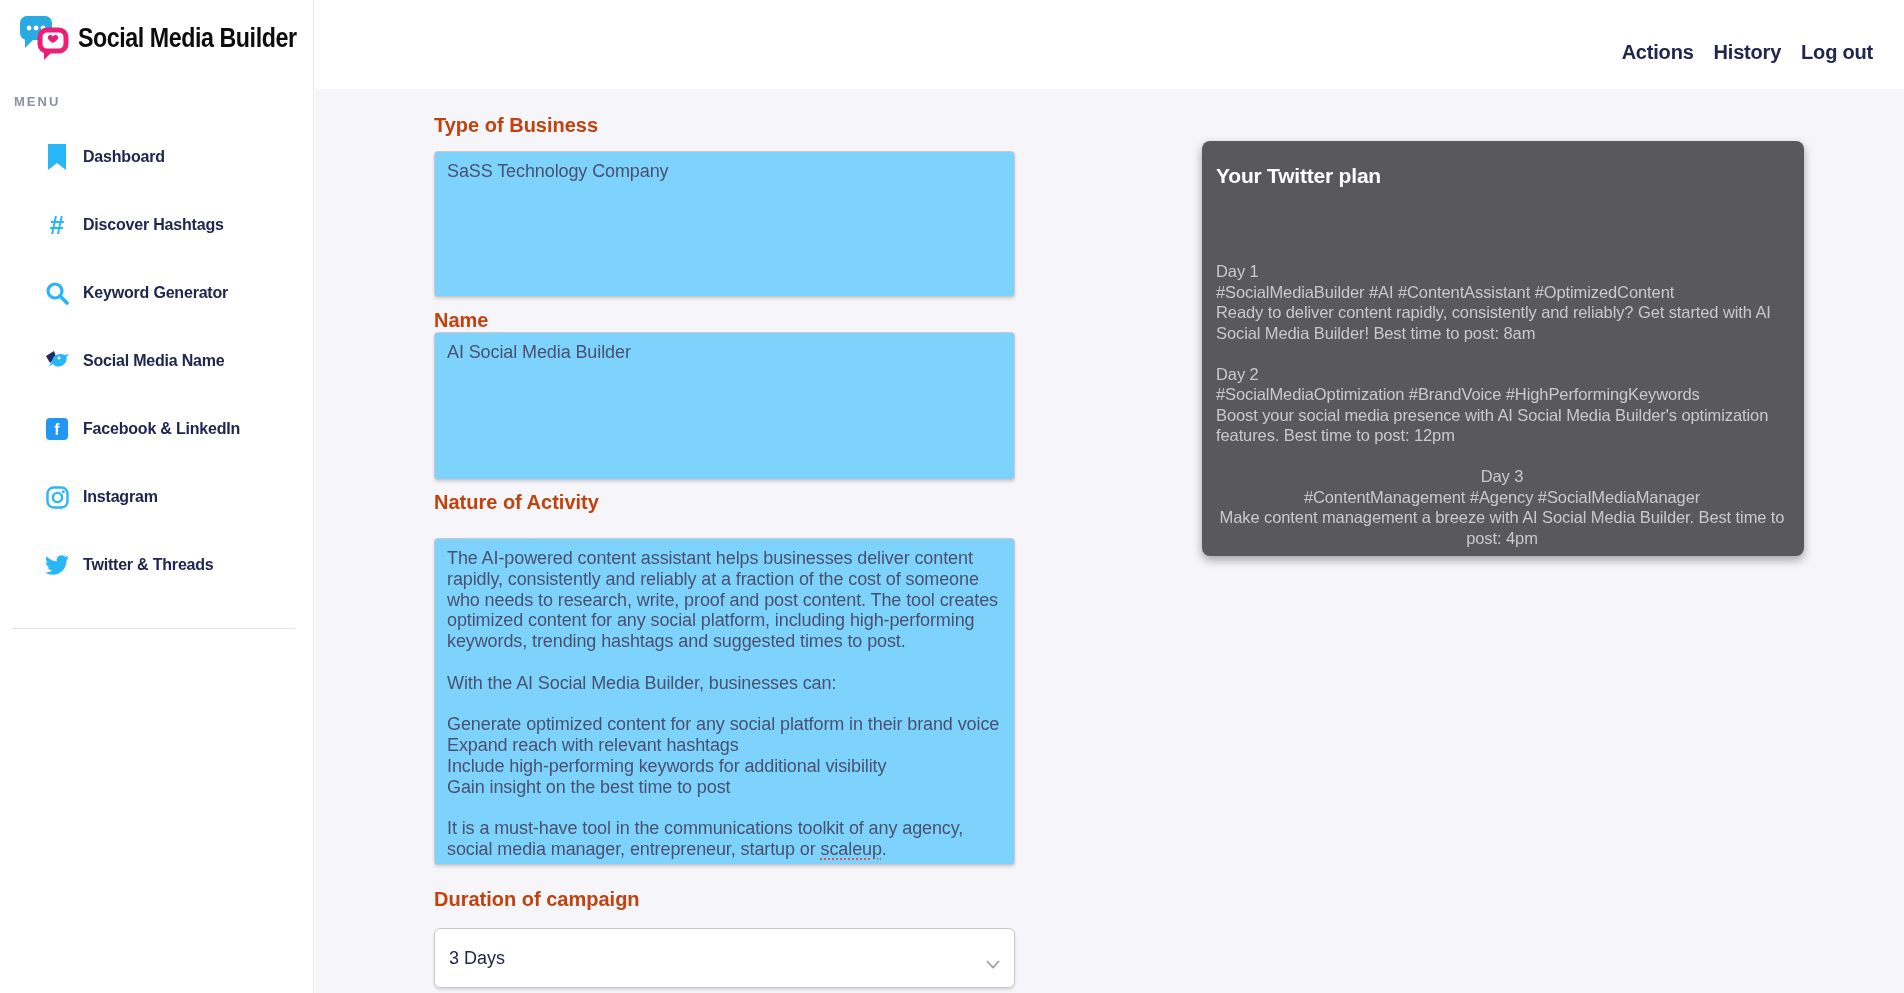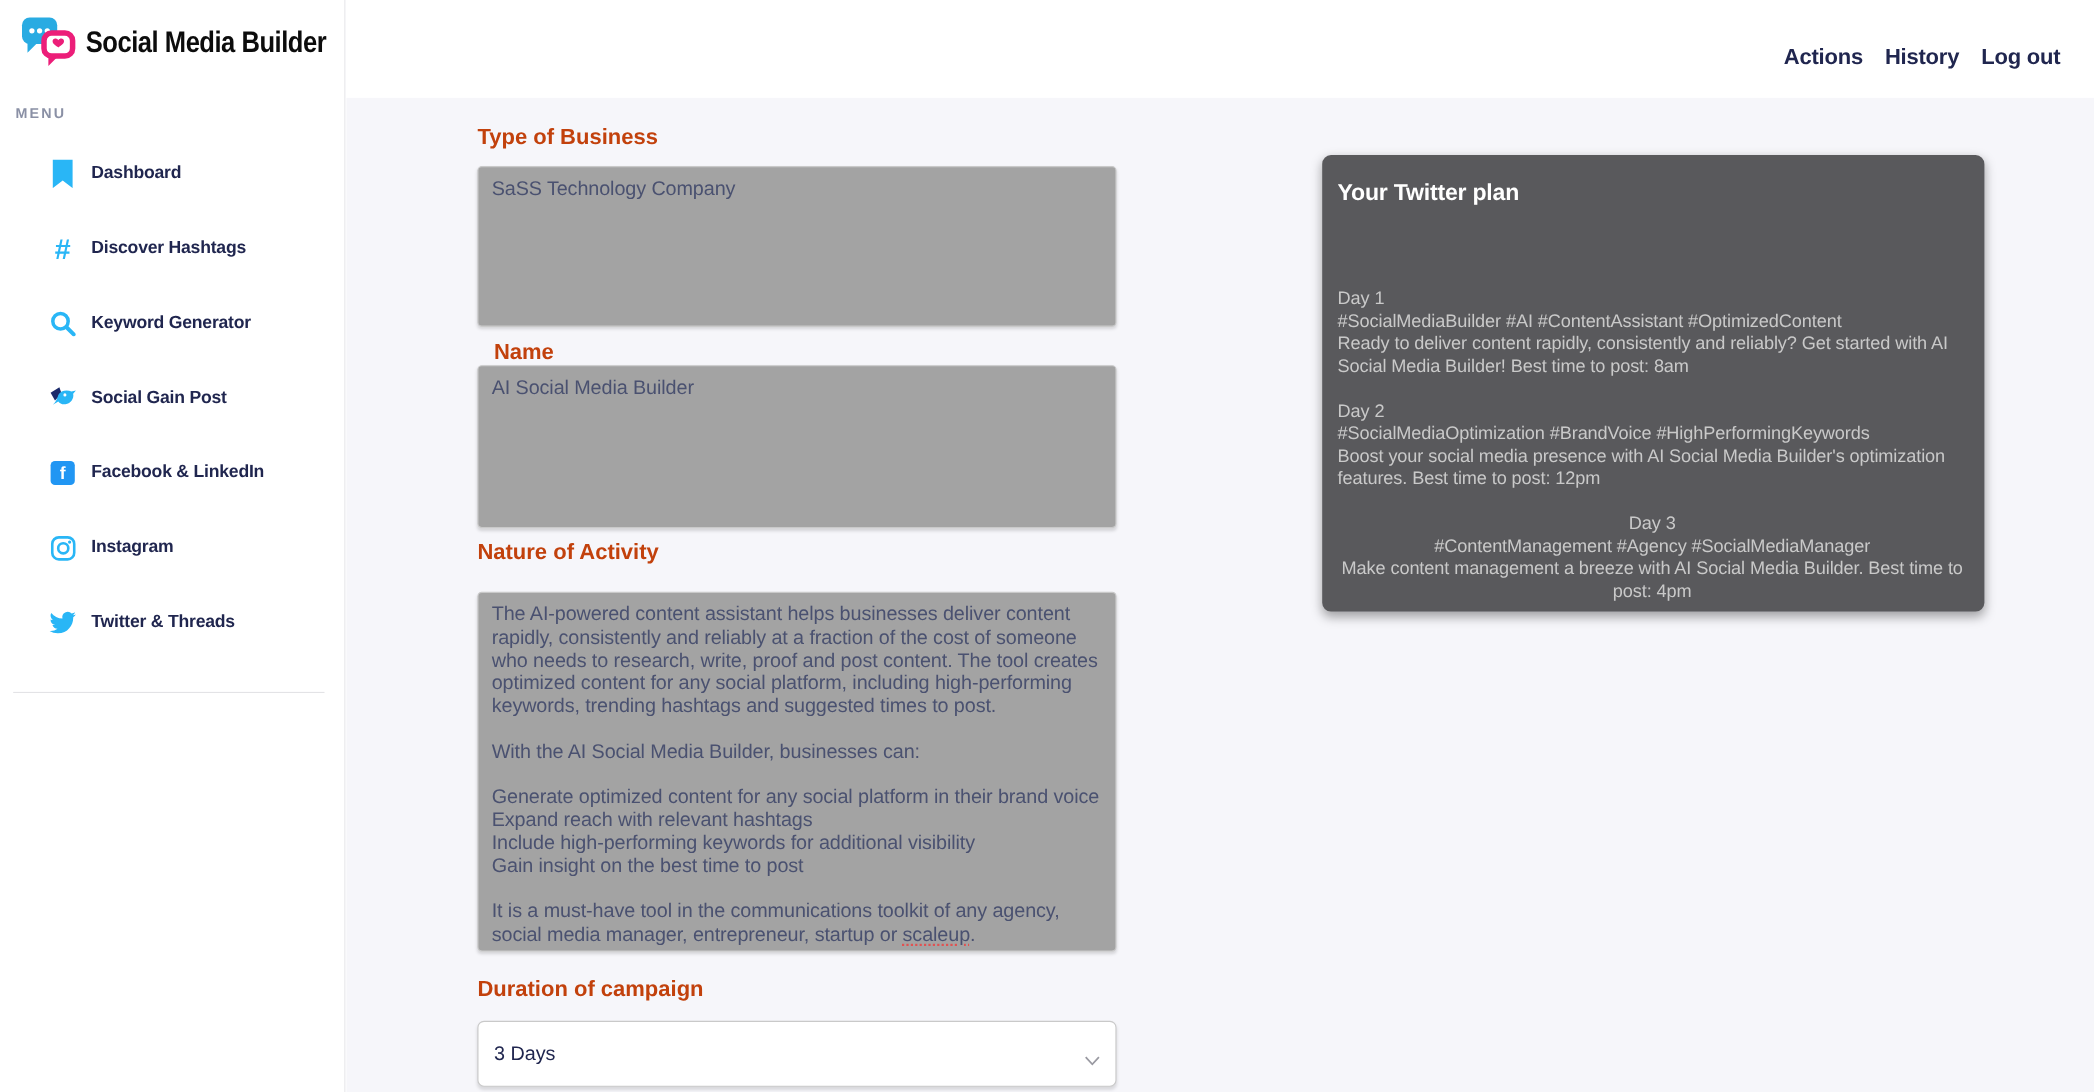--- a/index.html
+++ b/index.html
@@ -50,25 +50,25 @@
     font-size:20px; font-weight:700; color:#20264f; cursor:pointer; letter-spacing:-0.2px;
   }
   
   .main-bg {
     position:absolute; left:315px; top:89px; width:1589px; height:904px;
     background:#f6f6fa; z-index:1;
   }
   .form-col { position:absolute; left:119px; top:0; width:581px; }
   .field-label { font-size:20px; line-height:24px; font-weight:700; color:#c2410c; }
   .lbl-1 { margin-top:24px; }
-  .lbl-2 { margin-top:11px;margin-left:15px; }
+  .lbl-2 { margin-top:11px; }
   .lbl-3 { margin-top:10px; }
   .lbl-4 { margin-top:22px; }
   .box {
-    width:581px; background:#a3a3a3; border:1px solid #c9c9c9; border-radius:4px;
+    width:581px; background:#7dd3fc; border:1px solid #c9c9c9; border-radius:4px;
     box-shadow:0 2px 3px rgba(0,0,0,0.14);
     font-family:"Liberation Sans", sans-serif;
     font-size:18px; line-height:21px; color:#4a5170; letter-spacing:-0.1px;
     padding:9px 12px; resize:none; outline:none; display:block;
   }
   .box-sm  { margin-top:14px; height:146px; }
   .box-sm2 { height:148px; }
   .box-lg  { margin-top:24px; height:327px; white-space:pre-wrap; line-height:20.8px; }
   .squiggle {
     text-decoration:underline dotted #e05252 2px;
@@ -139,21 +139,21 @@
       <span class="mi-label">Keyword Generator</span>
     </div>
     <div class="menu-item">
       <span class="mi-icon">
         <svg width="26" height="24" viewBox="0 0 26 24">
           <path d="M2 7 l8 -5 l2 6 l-6 6 z" fill="#1b2a6b"></path>
           <path d="M9 9 c2-4 8-5 12-3 l4-1 l-2.5 3 c1 4 -2 9 -7 9.5 c-3 .4 -5-.5 -6.5-2.5 l-5 3 c2-2 3.5-4 5-9 z" fill="#29b6f6"></path>
           <circle cx="15" cy="9" r="1.4" fill="#fff"></circle>
         </svg>
       </span>
-      <span class="mi-label">Social Gain Post</span>
+      <span class="mi-label">Social Media Name</span>
     </div>
     <div class="menu-item">
       <span class="mi-icon">
           <span class="fb-box">f</span>
         </span>
       <span class="mi-label">Facebook &amp; LinkedIn</span>
     </div>
     <div class="menu-item">
       <span class="mi-icon">
         <svg width="23" height="23" viewBox="0 0 23 23">

